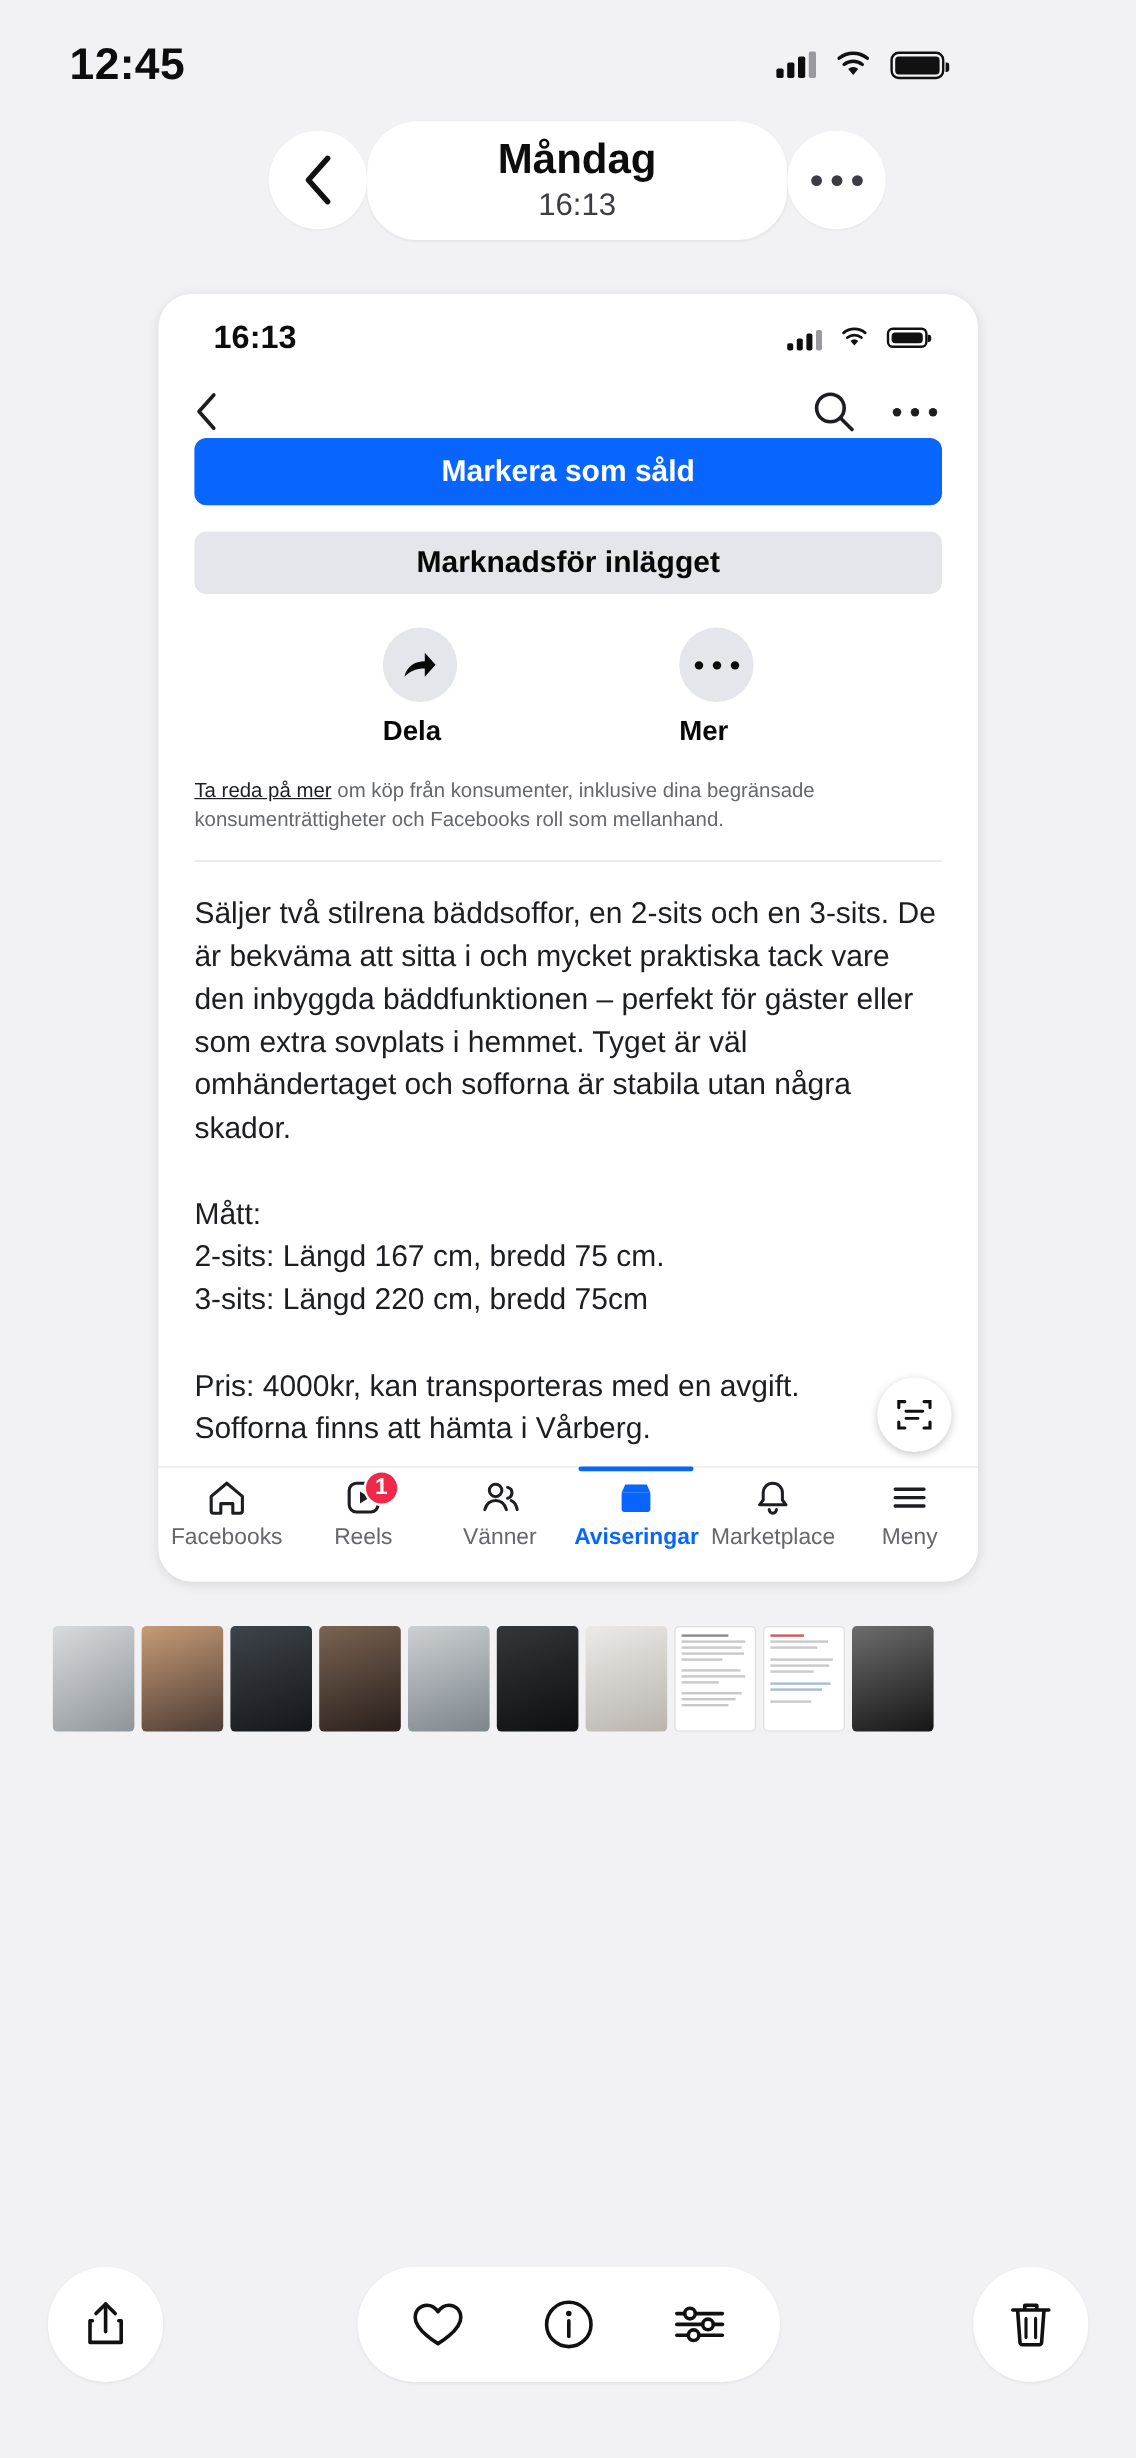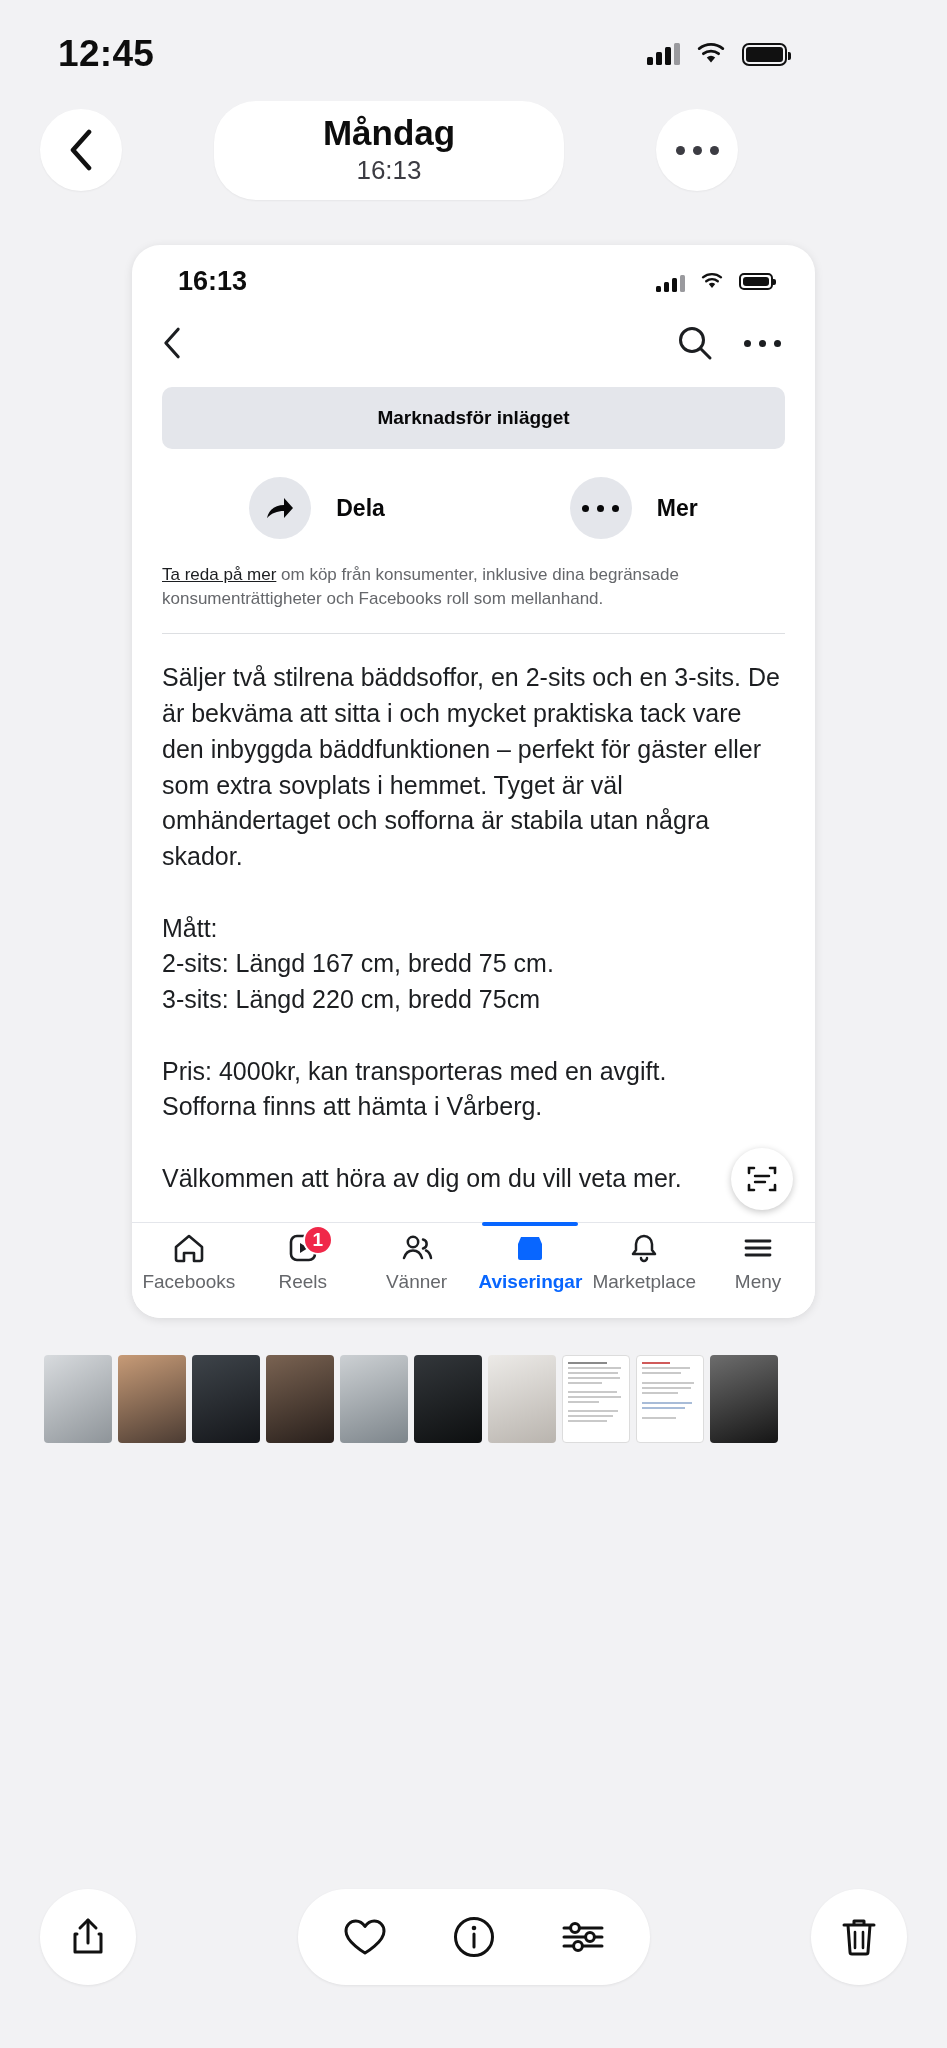--- a/index.html
+++ b/index.html
@@ -33,21 +33,21 @@
   }
   .battery::after {
     content: ""; position: absolute; right: -6px; top: 7px;
     width: 3px; height: 8px; background: #111; border-radius: 0 2px 2px 0;
   }
   .battery span { display: block; height: 100%; background: #111; border-radius: 3px; }
 
   
   .viewer-nav {
     position: absolute; top: 103px; left: 0; width: 778px; height: 94px;
-    display: flex; align-items: center; justify-content: space-between;
+    display: flex; align-items: center; justify-content: flex-end;
     padding: 0 40px;
   }
   .round-btn {
     width: 82px; height: 82px; border-radius: 50%;
     background: #ffffff; display: flex; align-items: center; justify-content: center;
     box-shadow: 0 1px 2px rgba(0,0,0,.05);
   }
   .title-pill {
     background: #ffffff; border-radius: 42px; padding: 12px 60px;
     min-width: 350px; text-align: center;
@@ -87,27 +87,27 @@
 
   .shot-body { padding: 0 0 0 0; position: relative; }
 
   .btn-blue {
     margin: 0 30px; height: 56px; background: #0866ff; border-radius: 10px;
     color: #fff; font-size: 25px; font-weight: 700;
     display: flex; align-items: center; justify-content: center;
     position: relative; top: -14px;
   }
   .btn-grey {
-    margin: 8px 30px 0; height: 62px; background: #e4e6eb; border-radius: 10px;
-    color: #080809; font-size: 19px; font-weight: 700;
+    margin: 8px 30px 0; height: 52px; background: #e4e6eb; border-radius: 10px;
+    color: #080809; font-size: 25px; font-weight: 700;
     display: flex; align-items: center; justify-content: center;
   }
 
   .actions { display: flex; justify-content: center; gap: 185px; margin-top: 28px; }
-  .action { display: flex; align-items: center; gap: 25px; }
+  .action { display: flex; flex-direction: column; gap: 11px; }
   .action .circle {
     width: 62px; height: 62px; border-radius: 50%; background: #e4e6eb;
     display: flex; align-items: center; justify-content: center;
   }
   .action .lbl { font-size: 23px; font-weight: 700; color: #080809; }
   .action .dots i { width: 7px; height: 7px; background: #080809; }
 
   .disclaimer {
     margin: 24px 30px 0; font-size: 17px; line-height: 1.42; color: #65676b;
   }
@@ -263,20 +263,21 @@
       <span class="dots">
           <i></i>
           <i></i>
           <i></i>
         </span>
     </span>
   </div>
 
   <div class="shot-body">
 
+    <div class="btn-blue">Markera som såld</div>
     <div class="btn-grey">Marknadsför inlägget</div>
 
     <div class="actions">
       <div class="action">
         <span class="circle">
           <svg width="32" height="30" viewBox="0 0 32 30">
               <path d="M3 25c2-9 9-13 17-13V5l9 10-9 10v-7c-7 0-12 2-17 7z" fill="#080809"></path>
             </svg>
         </span>
         <span class="lbl">Dela</span>

